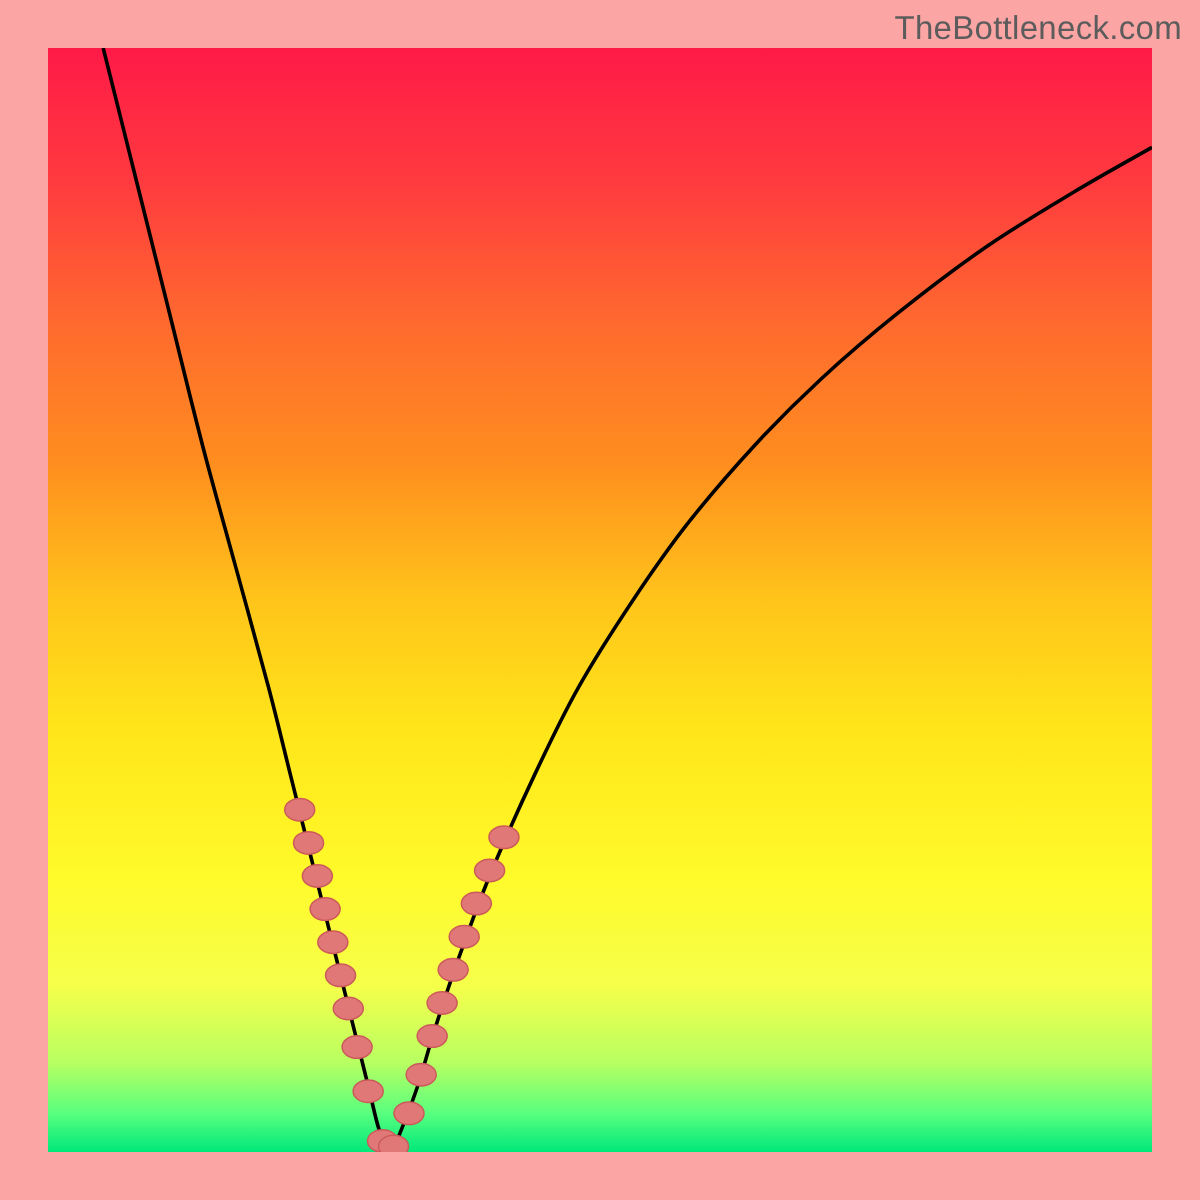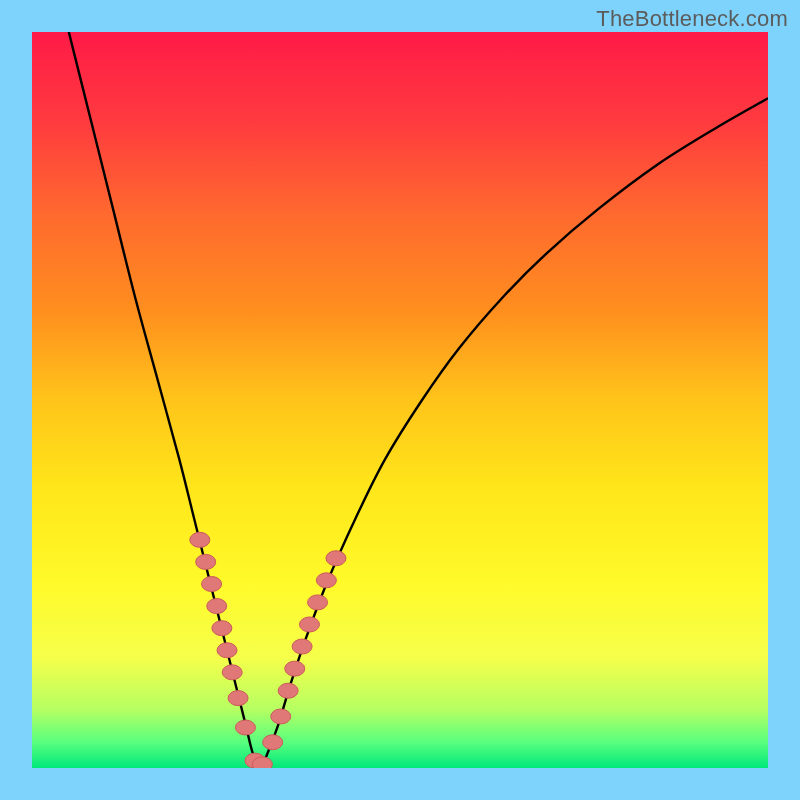--- a/index.html
+++ b/index.html
@@ -7,21 +7,21 @@
     padding: 0;
     width: 800px;
     height: 800px;
     background: #000;
     overflow: hidden;
     font-family: Arial, Helvetica, sans-serif;
   }
   .frame {
     position: absolute;
     inset: 0;
-    background: #7dd3fc;
+    background: #fca5a5;
   }
   .plot-area {
     position: absolute;
     left: 32px;
     top: 32px;
     width: 736px;
     height: 736px;
     overflow: hidden;
   }
   .gradient-bg {

